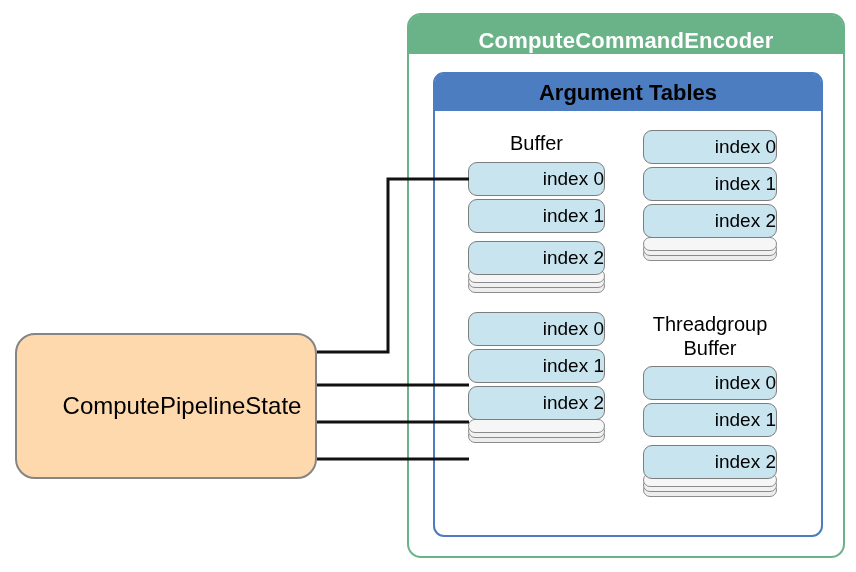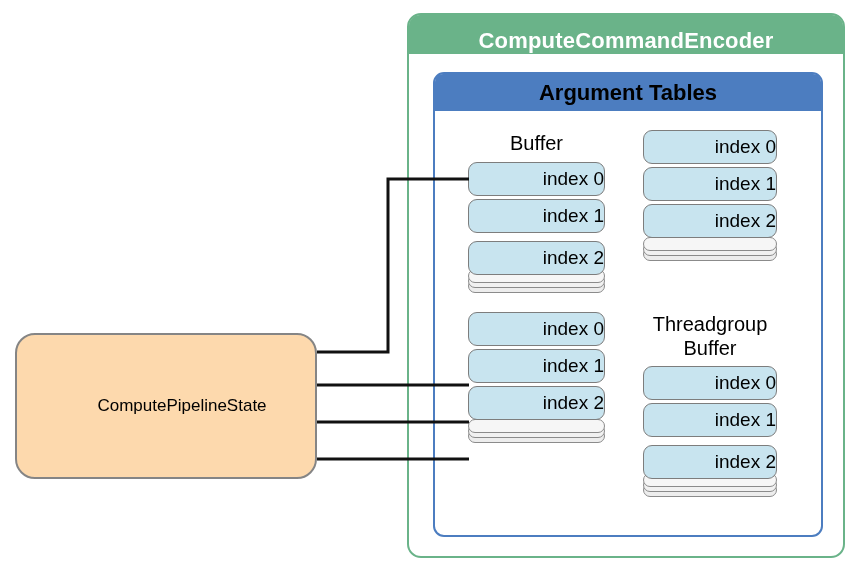--- a/index.html
+++ b/index.html
@@ -103,21 +103,21 @@
   
   .pipeline-box {
     position: absolute;
     left: 15px; top: 333px;
     width: 302px; height: 146px;
     box-sizing: border-box;
     border: 2.5px solid #858585;
     border-radius: 20px;
     background: #fdd9ad;
     display: flex; align-items: center; justify-content: center;
-    font-size: 17px;
+    font-size: 24px;
     color: #000000;
     padding-left: 32px;
   }
 
   
   .connectors {
     position: absolute;
     left: 0; top: 0;
     width: 856px; height: 572px;
     z-index: 20;

